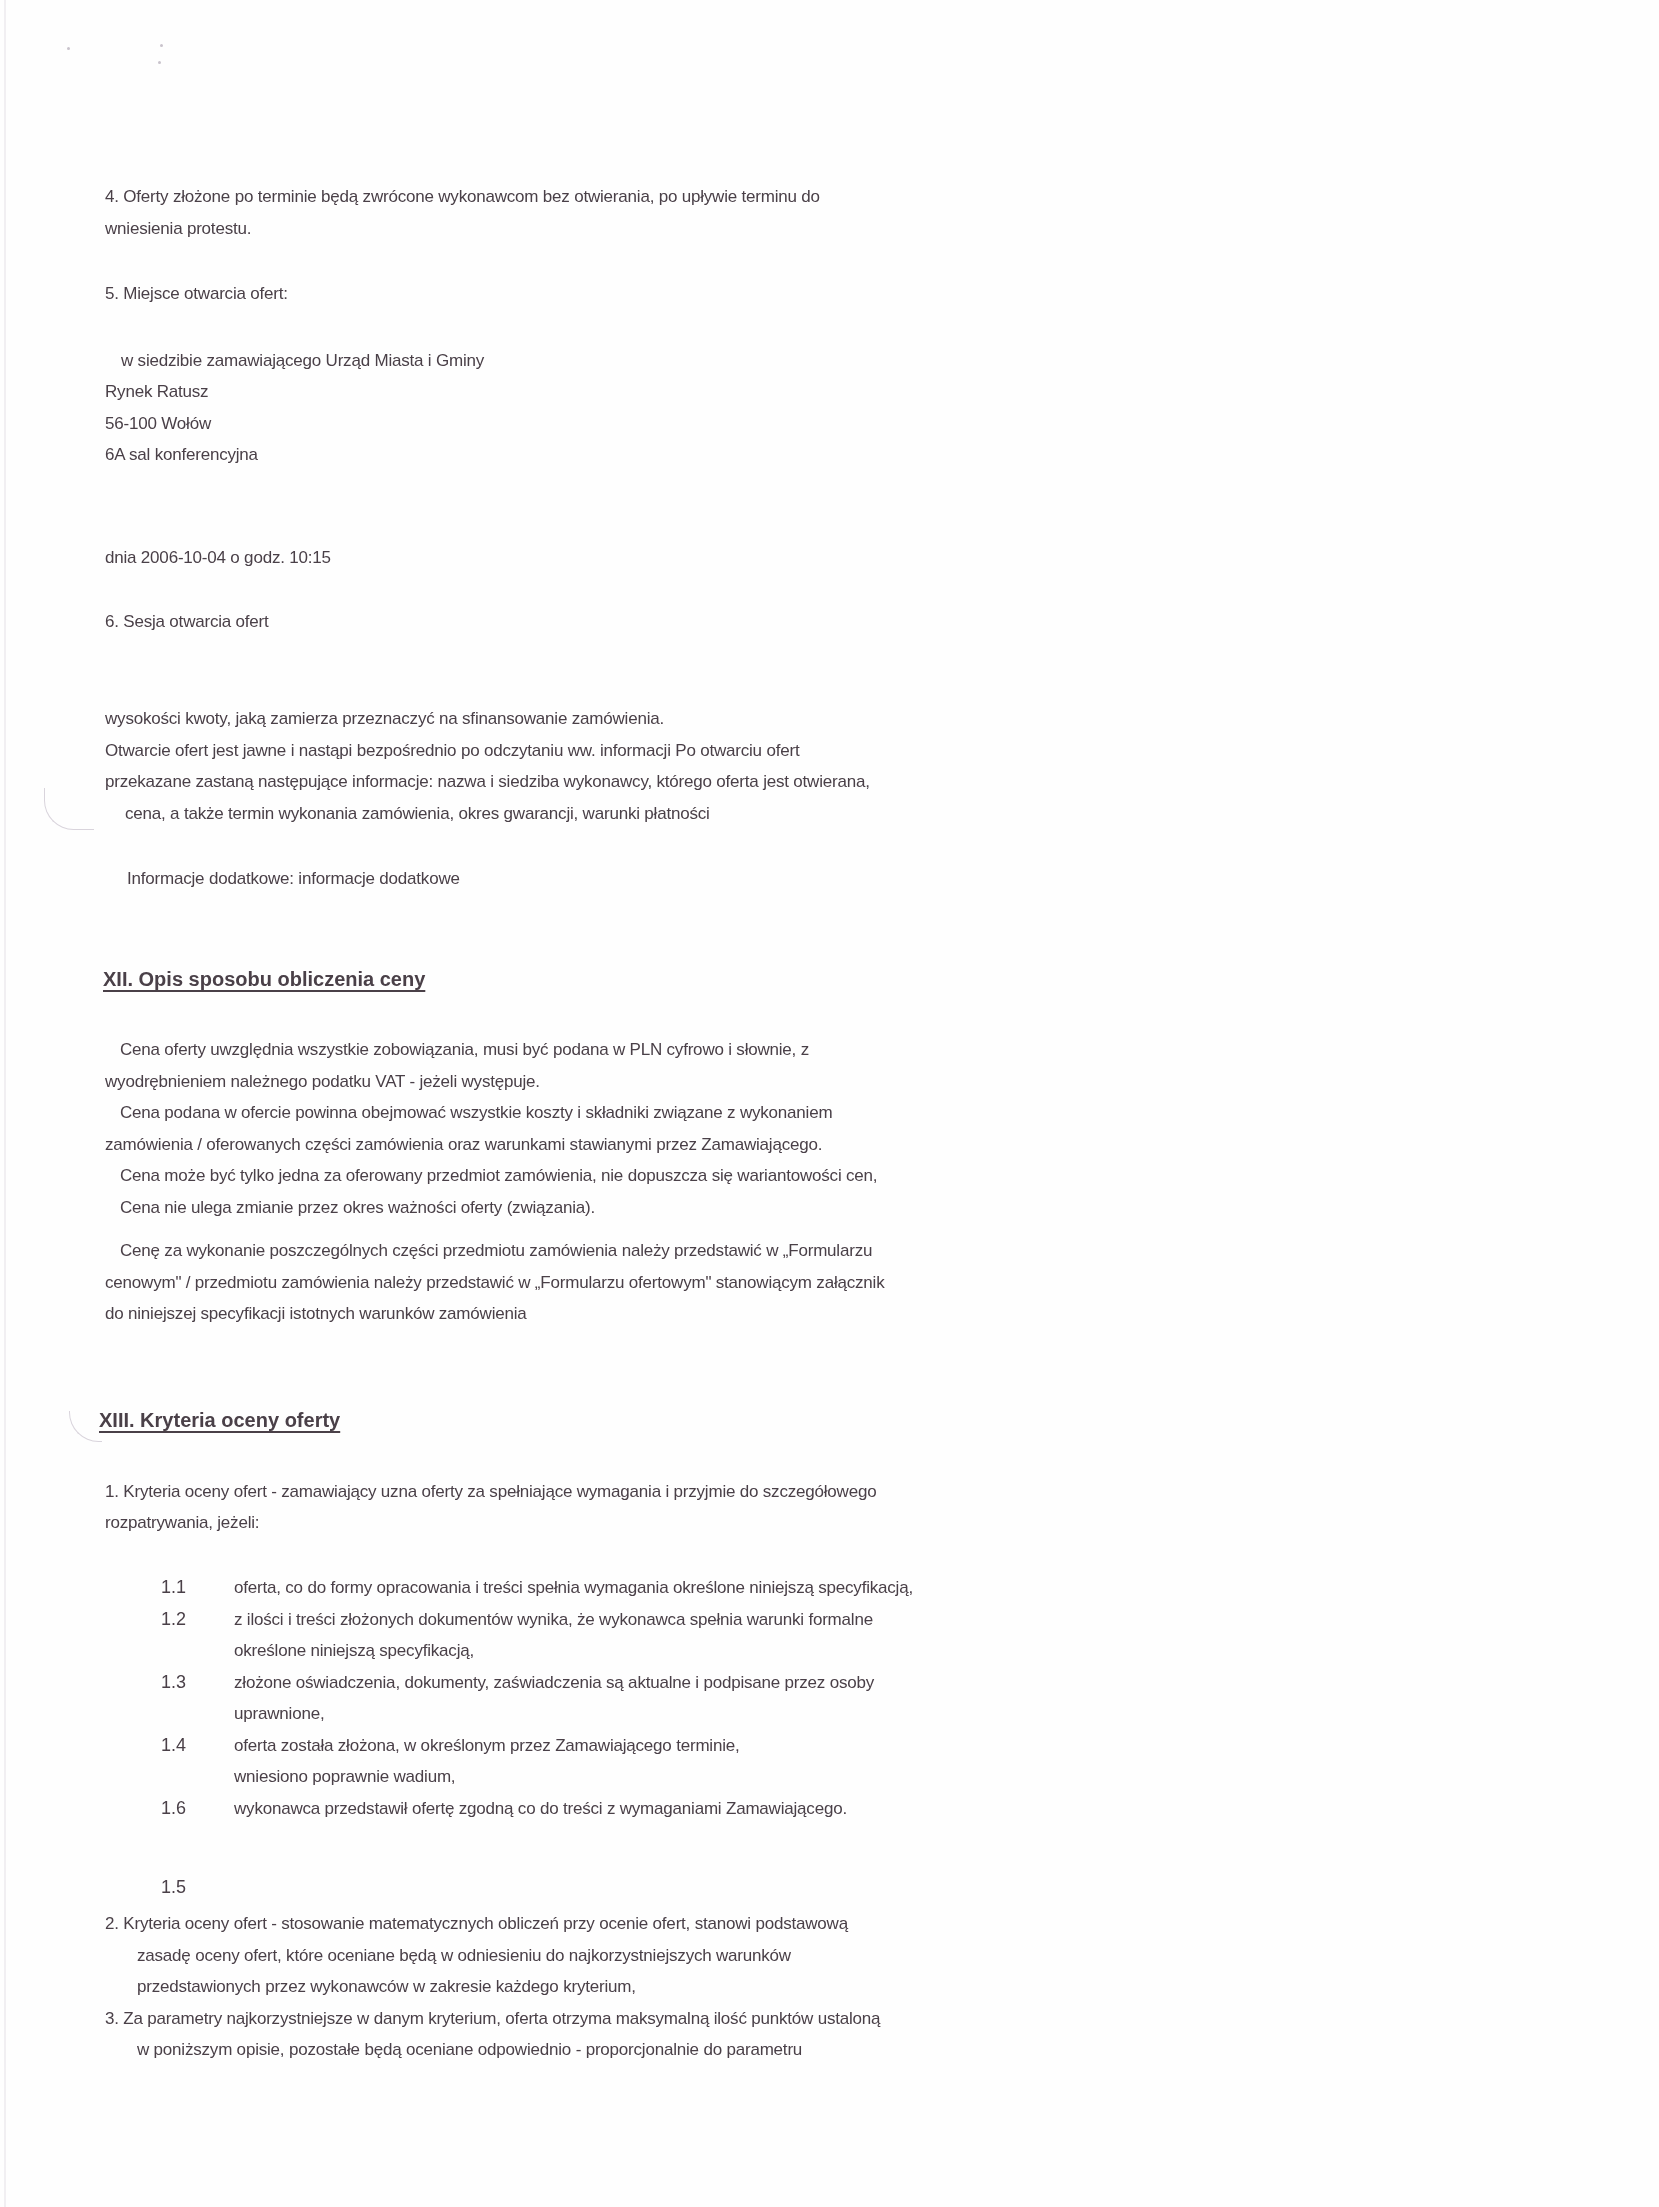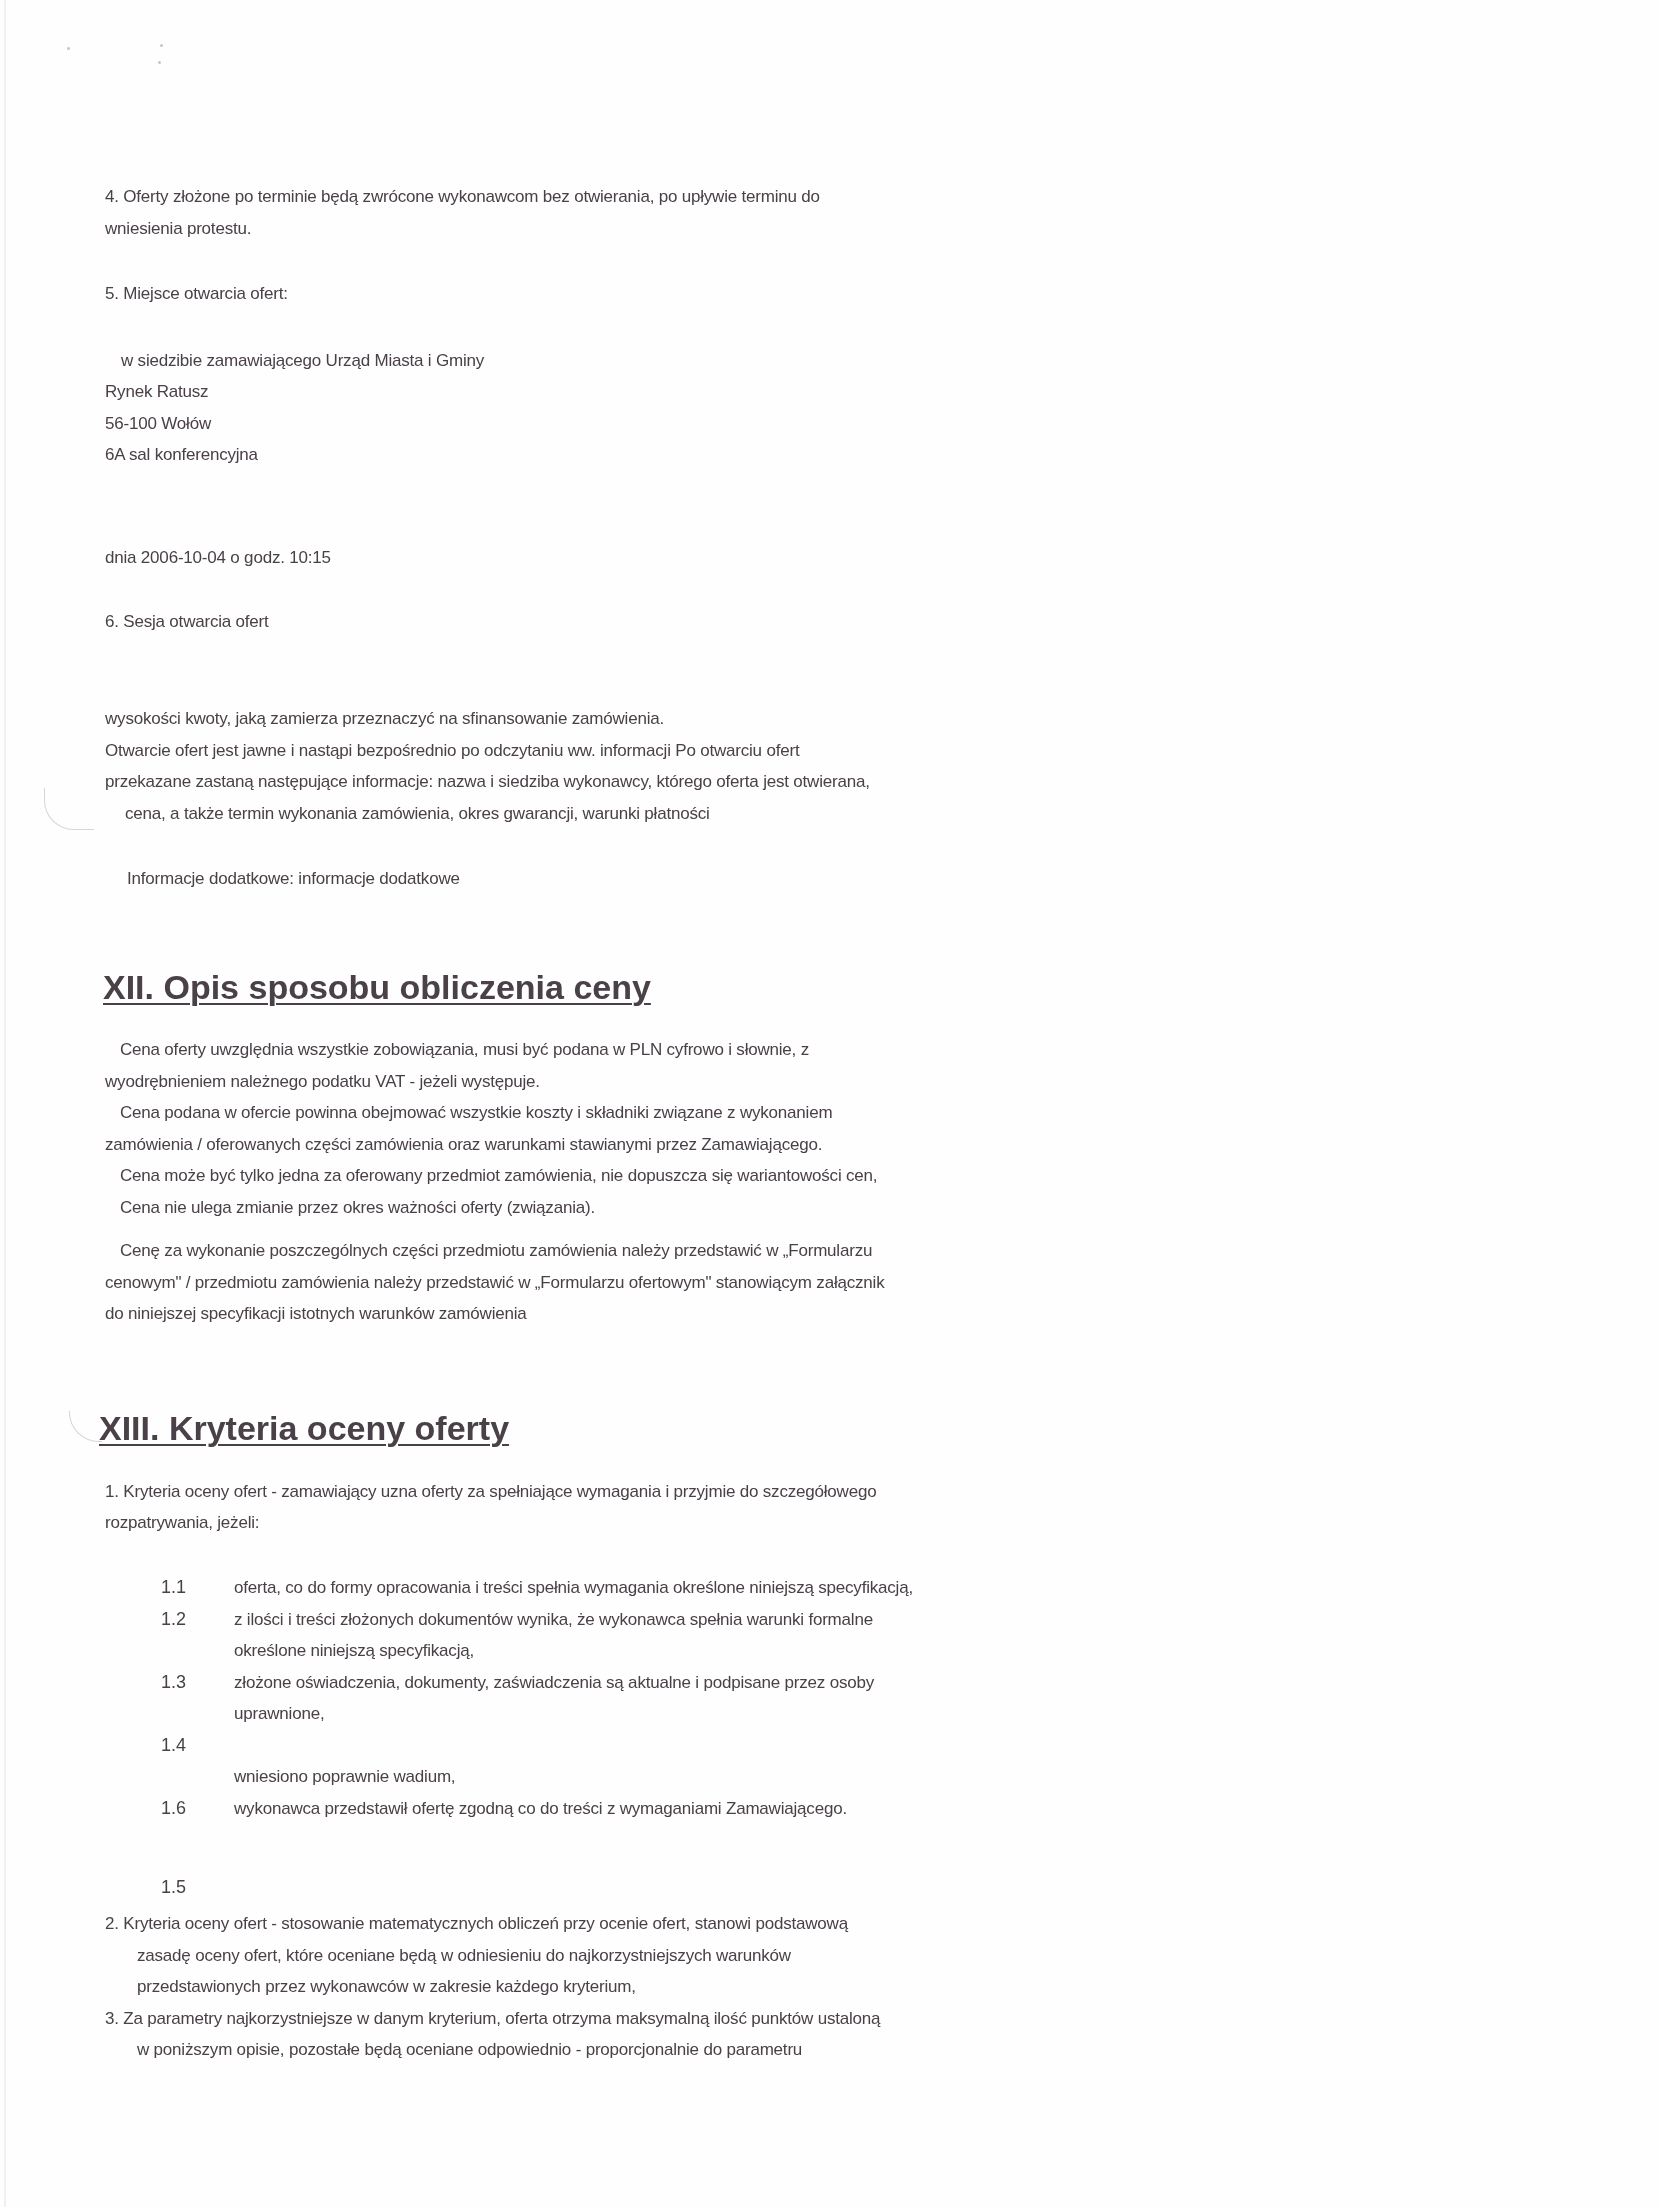--- a/index.html
+++ b/index.html
@@ -5,21 +5,21 @@
   html, body { margin: 0; padding: 0; background: #ffffff; }
   body {
     width: 1660px; height: 2208px; position: relative; overflow: hidden;
     font-family: "Liberation Sans", sans-serif;
     color: #4a4048;
   }
   .page { position: absolute; left: 0; top: 0; width: 1660px; height: 2208px; background: #fefefe; }
   .scan-edge { position: absolute; left: 3.9px; top: 0; width: 2px; height: 2208px; background: #f1eff2; }
   .speck { position: absolute; width: 3px; height: 3px; border-radius: 50%; background: #c9c3cc; }
   .line { position: absolute; font-size: 17px; line-height: 31.5px; white-space: nowrap; letter-spacing: -0.2px; }
-  .heading { position: absolute; font-size: 34px; font-weight: bold; text-decoration: underline; text-underline-offset: 3.9px; text-decoration-thickness: 2px; white-space: nowrap; }
+  .heading { position: absolute; font-size: 20px; font-weight: bold; text-decoration: underline; text-underline-offset: 3.9px; text-decoration-thickness: 2px; white-space: nowrap; }
   .num { position: absolute; font-size: 18px; line-height: 31.5px; }
   .curl { position: absolute; border: 1.5px solid #d9d4dc; border-right: none; border-top: none; border-radius: 0 0 0 29.6px; }
 </style>
 </head>
 <body>
 
 <div class="page">
   <div class="scan-edge"></div>
   <div class="speck" style="left:67px;top:47px;"></div>
   <div class="speck" style="left:160px;top:44px;"></div>
@@ -64,20 +64,21 @@
 
   <div class="num" style="left:161px;top:1604px;">1.2</div>
   <div class="line" style="left:234px;top:1604px;text-align:center;">z ilości i treści złożonych dokumentów wynika, że wykonawca spełnia warunki formalne</div>
   <div class="line" style="left:234px;top:1635px;">określone niniejszą specyfikacją,</div>
 
   <div class="num" style="left:161px;top:1667px;">1.3</div>
   <div class="line" style="left:234px;top:1667px;">złożone oświadczenia, dokumenty, zaświadczenia są aktualne i podpisane przez osoby</div>
   <div class="line" style="left:234px;top:1698px;">uprawnione,</div>
 
   <div class="num" style="left:161px;top:1730px;">1.4</div>
+  <div class="line" style="left:234px;top:1730px;">oferta została złożona, w określonym przez Zamawiającego terminie,</div>
 
   <div class="num" style="left:161px;top:1864px;margin-top:8px;">1.5</div>
   <div class="line" style="left:234px;top:1761px;">wniesiono poprawnie wadium,</div>
 
   <div class="num" style="left:161px;top:1793px;">1.6</div>
   <div class="line" style="left:234px;top:1793px;">wykonawca przedstawił ofertę zgodną co do treści z wymaganiami Zamawiającego.</div>
 
   <div class="line" style="left:105px;top:1908px;">2. Kryteria oceny ofert - stosowanie matematycznych obliczeń przy ocenie ofert, stanowi podstawową</div>
   <div class="line" style="left:137px;top:1940px;">zasadę oceny ofert, które oceniane będą w odniesieniu do najkorzystniejszych warunków</div>
   <div class="line" style="left:137px;top:1971px;">przedstawionych przez wykonawców w zakresie każdego kryterium,</div>

